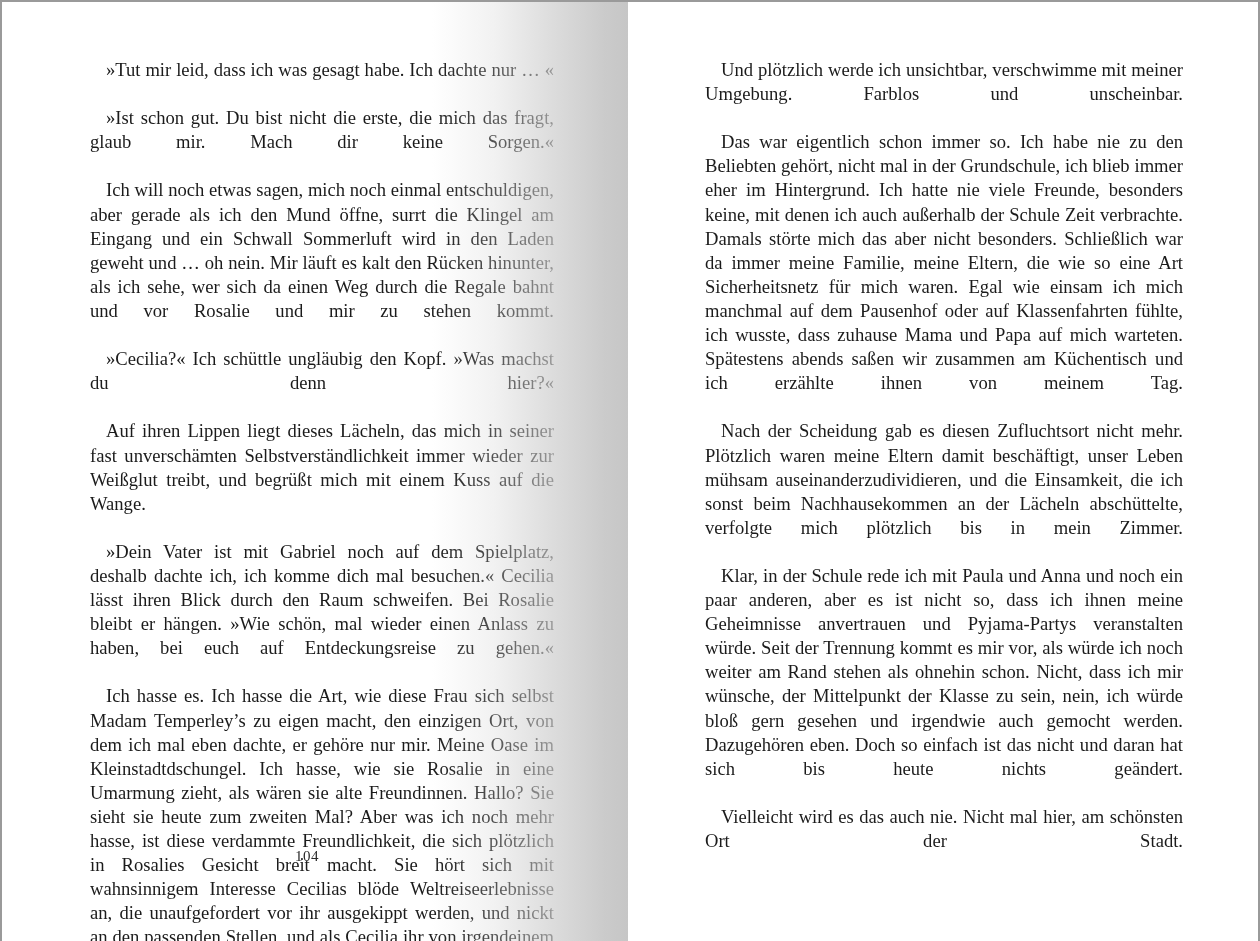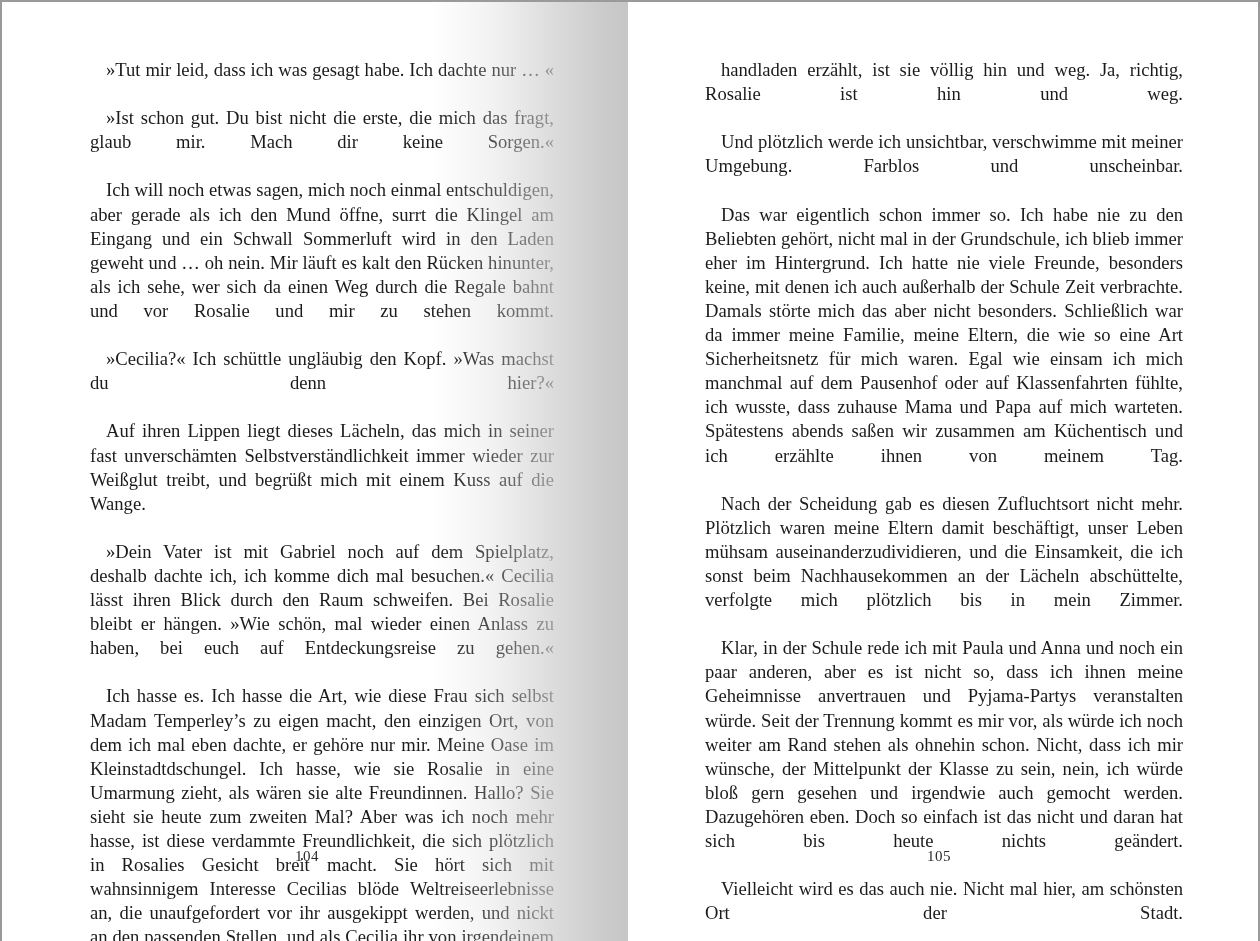--- a/index.html
+++ b/index.html
@@ -104,25 +104,23 @@
       <p class="para">»Cecilia?« Ich schüttle ungläubig den Kopf. »Was machst du denn hier?«</p>
       <p class="para">Auf ihren Lippen liegt dieses Lächeln, das mich in seiner fast unverschämten Selbstverständlichkeit immer wieder zur Weißglut treibt, und begrüßt mich mit einem Kuss auf die Wange.</p>
       <p class="para">»Dein Vater ist mit Gabriel noch auf dem Spielplatz, deshalb dachte ich, ich komme dich mal besuchen.« Cecilia lässt ihren Blick durch den Raum schweifen. Bei Rosalie bleibt er hängen. »Wie schön, mal wieder einen Anlass zu haben, bei euch auf Entdeckungsreise zu gehen.«</p>
       <p class="para flush">Ich hasse es. Ich hasse die Art, wie diese Frau sich selbst Madam Temperley’s zu eigen macht, den einzigen Ort, von dem ich mal eben dachte, er gehöre nur mir. Meine Oase im Kleinstadtdschungel. Ich hasse, wie sie Rosalie in eine Umarmung zieht, als wären sie alte Freundinnen. Hallo? Sie sieht sie heute zum zweiten Mal? Aber was ich noch mehr hasse, ist diese verdammte Freundlichkeit, die sich plötzlich in Rosalies Gesicht breit macht. Sie hört sich mit wahnsinnigem Interesse Cecilias blöde Weltreiseerlebnisse an, die unaufgefordert vor ihr ausgekippt werden, und nickt an den passenden Stellen, und als Cecilia ihr von irgendeinem skandinavischen Second-</p>
     </div>
     <div class="folio">104</div>
   </div>
 
   <div id="page-right" class="page">
     <div class="text-column">
-      <p class="para">handladen erzählt, ist sie völlig hin und weg. Ja, richtig, Rosalie ist hin und weg.</p>
       <p class="para">Und plötzlich werde ich unsichtbar, verschwimme mit meiner Umgebung. Farblos und unscheinbar.</p>
       <p class="para">Das war eigentlich schon immer so. Ich habe nie zu den Beliebten gehört, nicht mal in der Grundschule, ich blieb immer eher im Hintergrund. Ich hatte nie viele Freunde, besonders keine, mit denen ich auch außerhalb der Schule Zeit verbrachte. Damals störte mich das aber nicht besonders. Schließlich war da immer meine Familie, meine Eltern, die wie so eine Art Sicherheitsnetz für mich waren. Egal wie einsam ich mich manchmal auf dem Pausenhof oder auf Klassenfahrten fühlte, ich wusste, dass zuhause Mama und Papa auf mich warteten. Spätestens abends saßen wir zusammen am Küchentisch und ich erzählte ihnen von meinem Tag.</p>
       <p class="para">Nach der Scheidung gab es diesen Zufluchtsort nicht mehr. Plötzlich waren meine Eltern damit beschäftigt, unser Leben mühsam auseinanderzudividieren, und die Einsamkeit, die ich sonst beim Nachhausekommen an der Lächeln abschüttelte, verfolgte mich plötzlich bis in mein Zimmer.</p>
       <p class="para">Klar, in der Schule rede ich mit Paula und Anna und noch ein paar anderen, aber es ist nicht so, dass ich ihnen meine Geheimnisse anvertrauen und Pyjama-Partys veranstalten würde. Seit der Trennung kommt es mir vor, als würde ich noch weiter am Rand stehen als ohnehin schon. Nicht, dass ich mir wünsche, der Mittelpunkt der Klasse zu sein, nein, ich würde bloß gern gesehen und irgendwie auch gemocht werden. Dazugehören eben. Doch so einfach ist das nicht und daran hat sich bis heute nichts geändert.</p>
       <p class="para">Vielleicht wird es das auch nie. Nicht mal hier, am schönsten Ort der Stadt.</p>
     </div>
-    <div class="folio">105</div>
   </div>
 
   <div id="gutter-shadow"></div>
 
 </div>
 
 </body></html>

